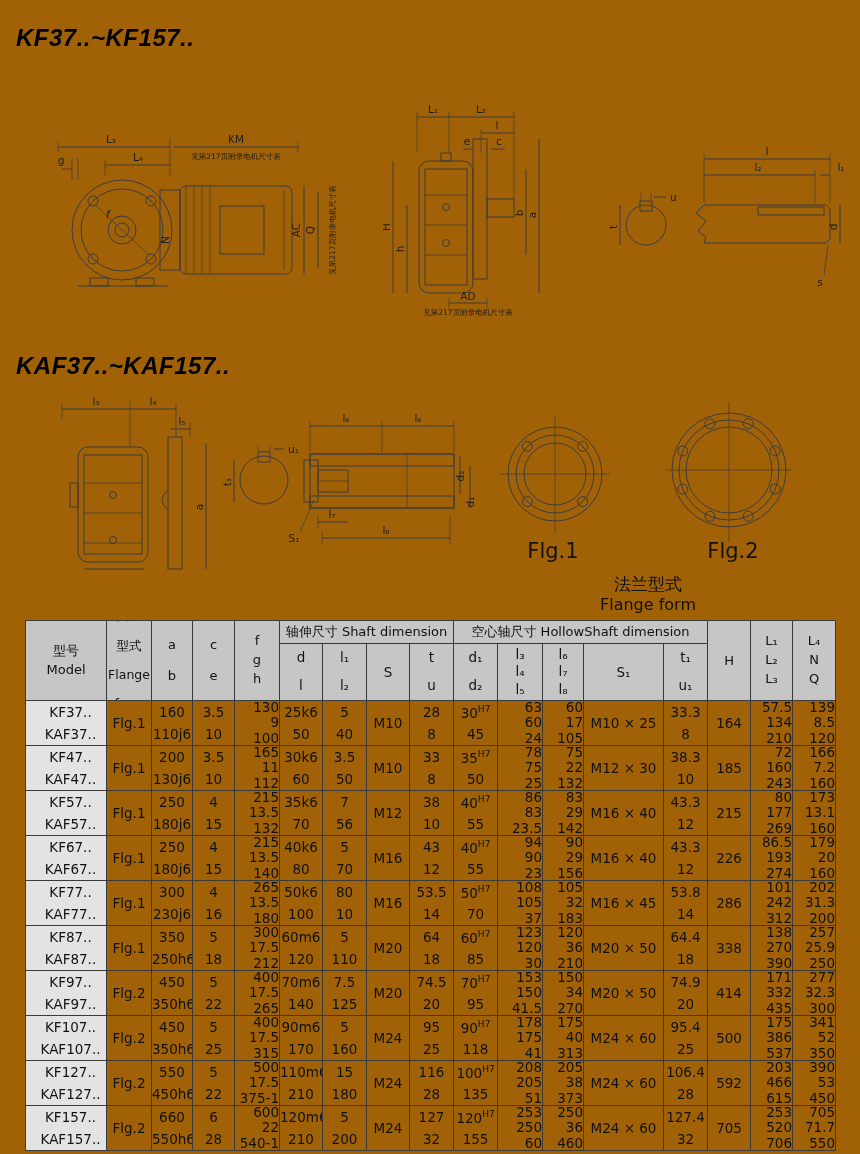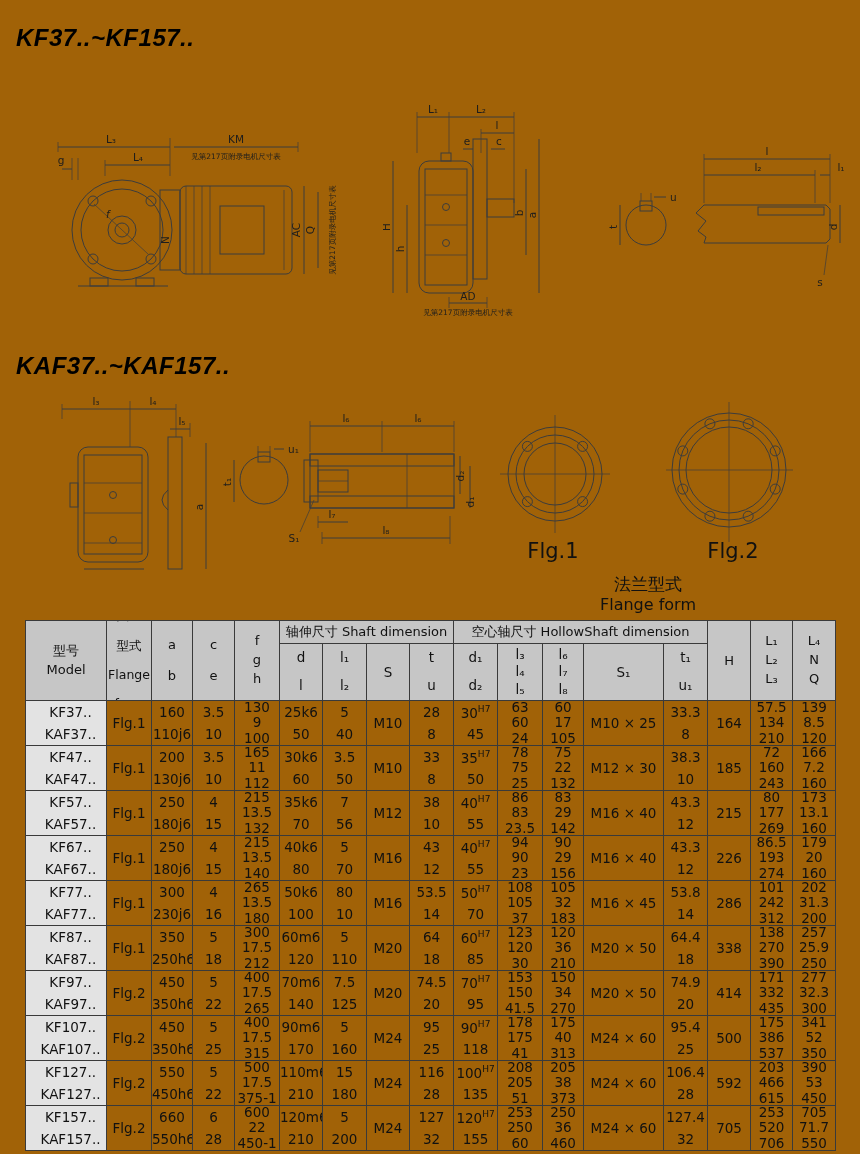--- a/index.html
+++ b/index.html
@@ -21,21 +21,21 @@
              table-layout:fixed;font-size:13.5px;color:#111;}
   .dims th,.dims td{border:1px solid #3a3a3a;padding:0;text-align:center;vertical-align:middle;
                     font-weight:normal;overflow:hidden;}
   .dims thead th{background:#c6c6c6;}
   .dims thead tr.grp th{height:22px;font-size:13px;}
   .dims thead tr.sub th{height:56px;}
   td.model{background:#e3e3e3;}
   td.model .stk{align-items:center;padding-left:9px;}
   .dims tbody tr{height:45px;}
   .stk{display:flex;flex-direction:column;justify-content:space-around;height:44px;line-height:1.05;}
-  .stk3{display:flex;flex-direction:column;justify-content:center;height:44px;line-height:1.12;}
+  .stk3{display:flex;flex-direction:column;justify-content:center;height:44px;line-height:1.12;align-items:flex-end;}
   .hstk{display:flex;flex-direction:column;justify-content:center;line-height:1.15;gap:12px;height:100%;}
   .hstk.g3{gap:2px;}
   .hstk.big{height:79px;gap:16px;}
   .hstk.big3{height:79px;gap:4px;}
   .hstk.tight{gap:4px;height:79px;}
   .sup{font-size:9px;vertical-align:super;line-height:1;}
 </style>
 </head>
 <body>
 
@@ -1251,21 +1251,21 @@
           <td>
             <div class="stk">
               <span>6</span>
               <span>28</span>
             </div>
           </td>
           <td>
             <div class="stk3">
               <span>600</span>
               <span>22</span>
-              <span>450-1</span>
+              <span>540-1</span>
             </div>
           </td>
           <td>
             <div class="stk">
               <span>120m6</span>
               <span>210</span>
             </div>
           </td>
           <td>
             <div class="stk">

